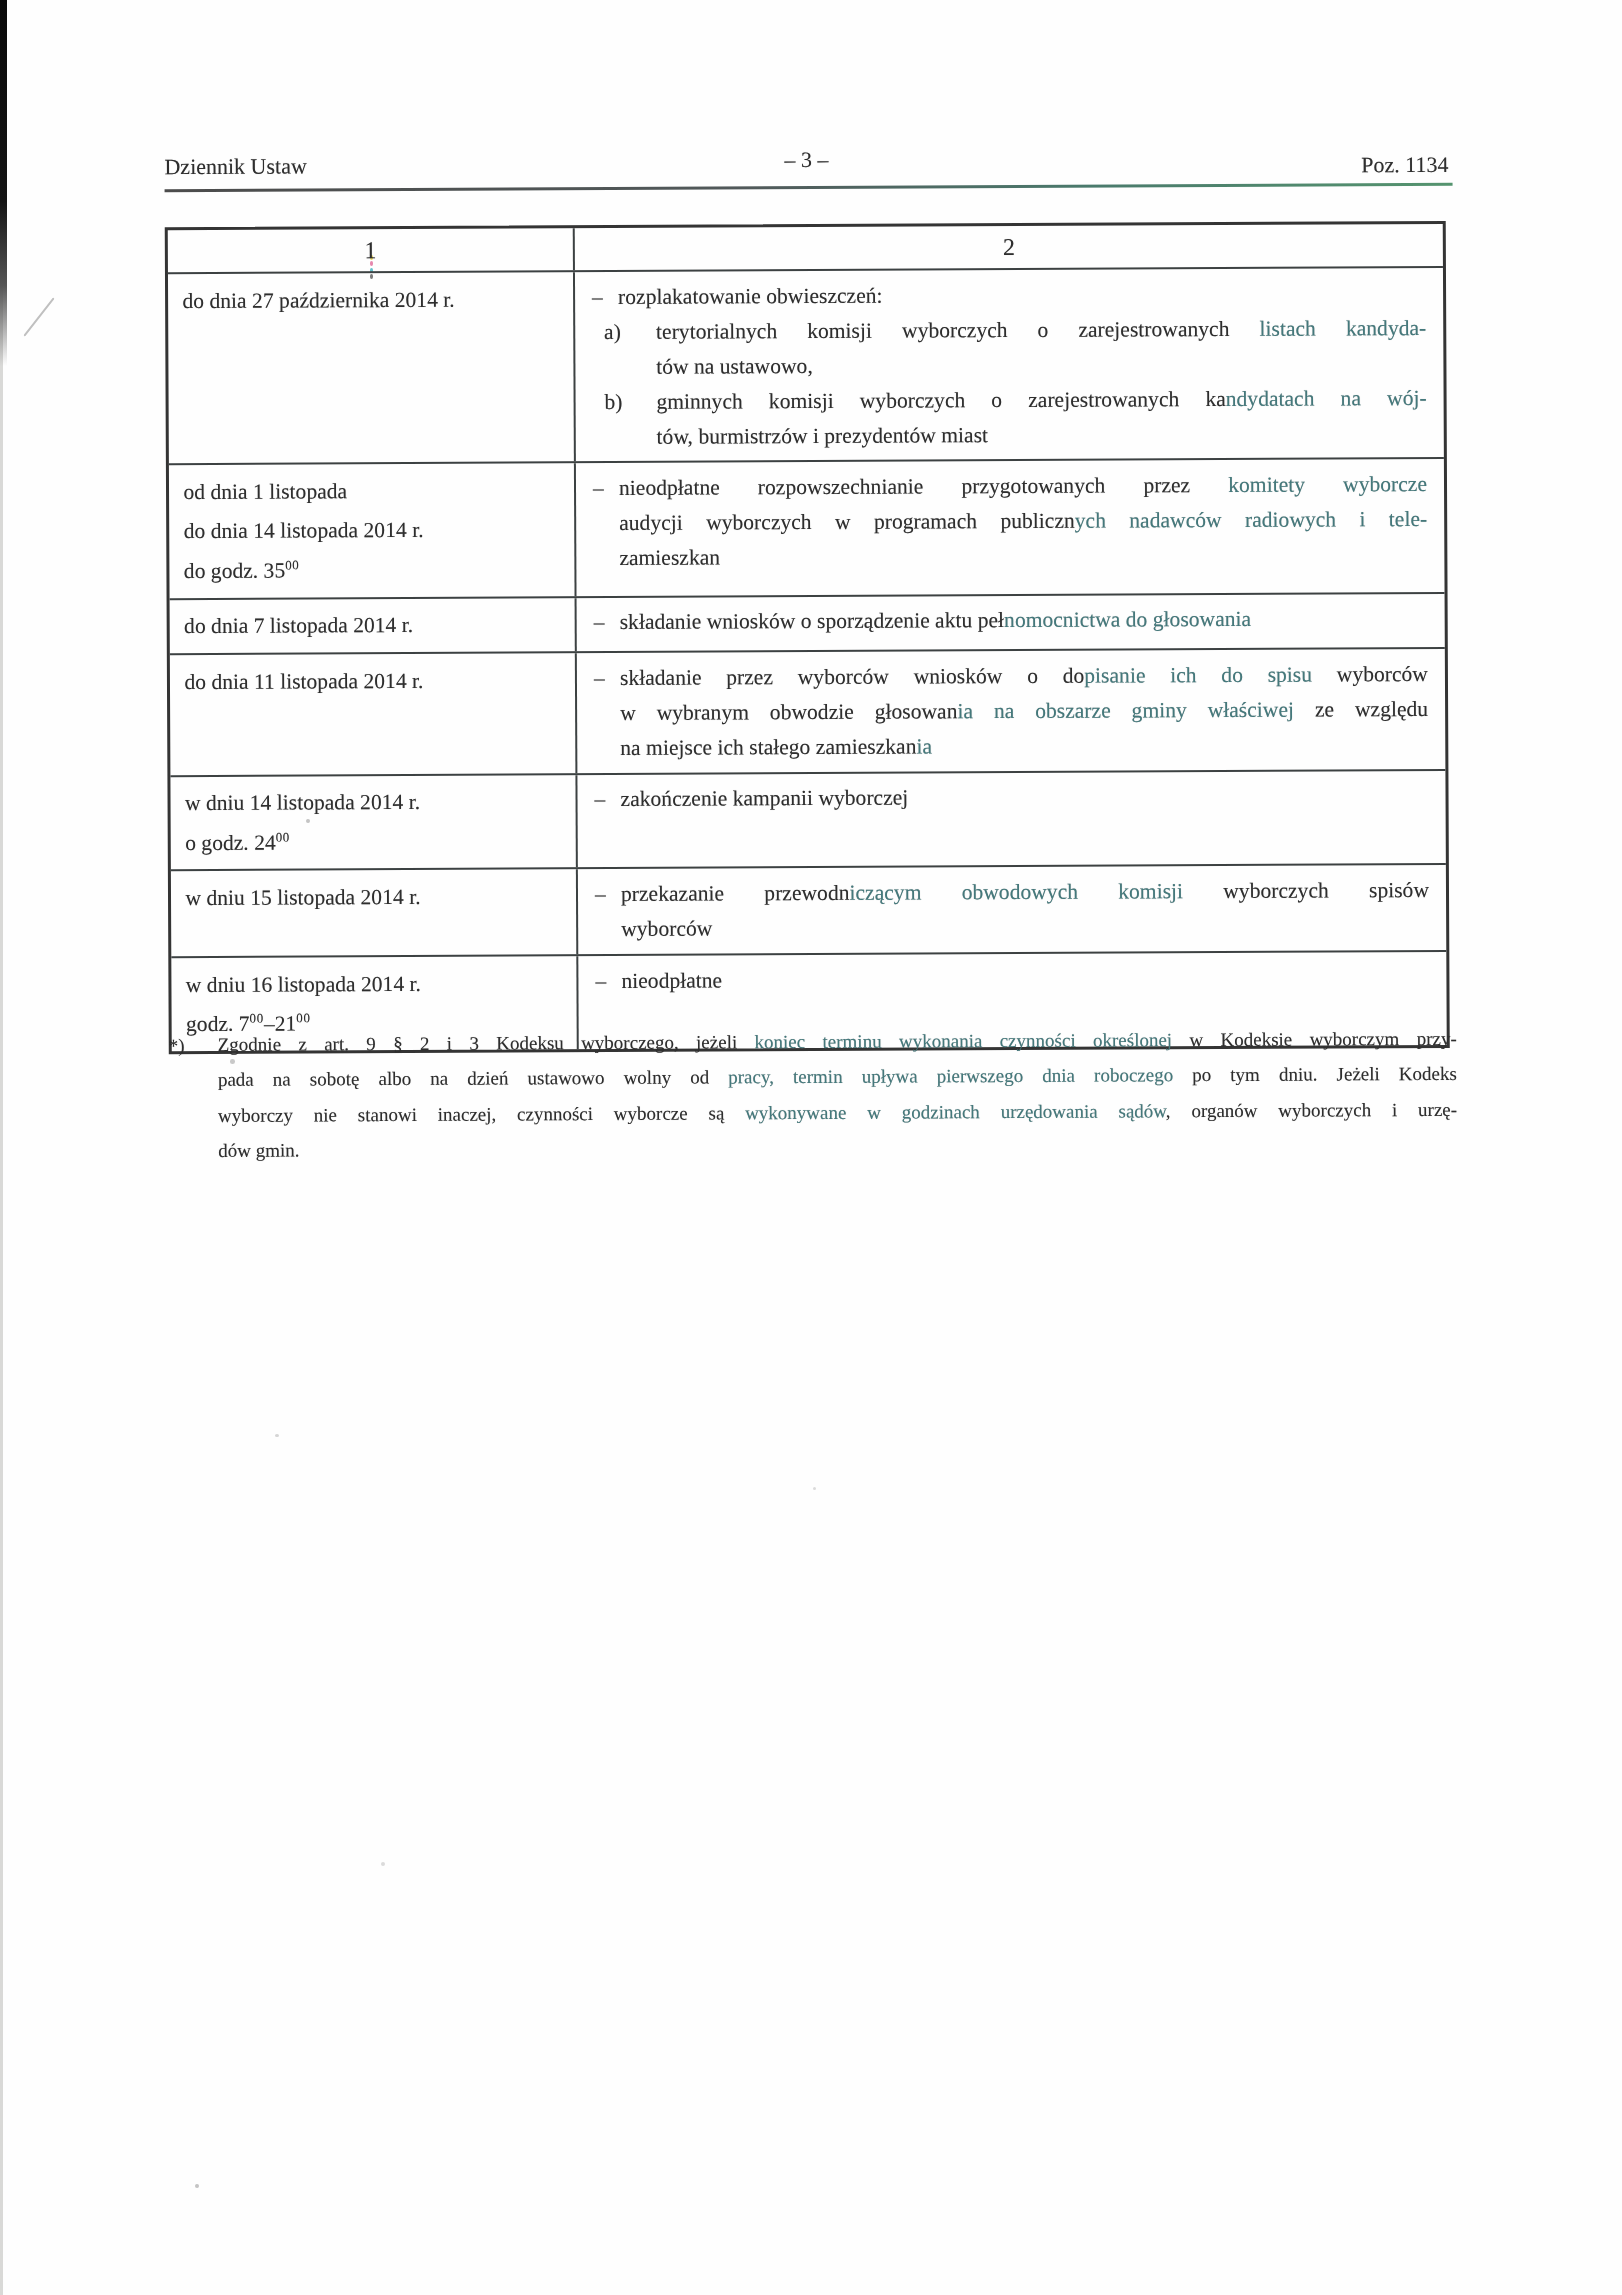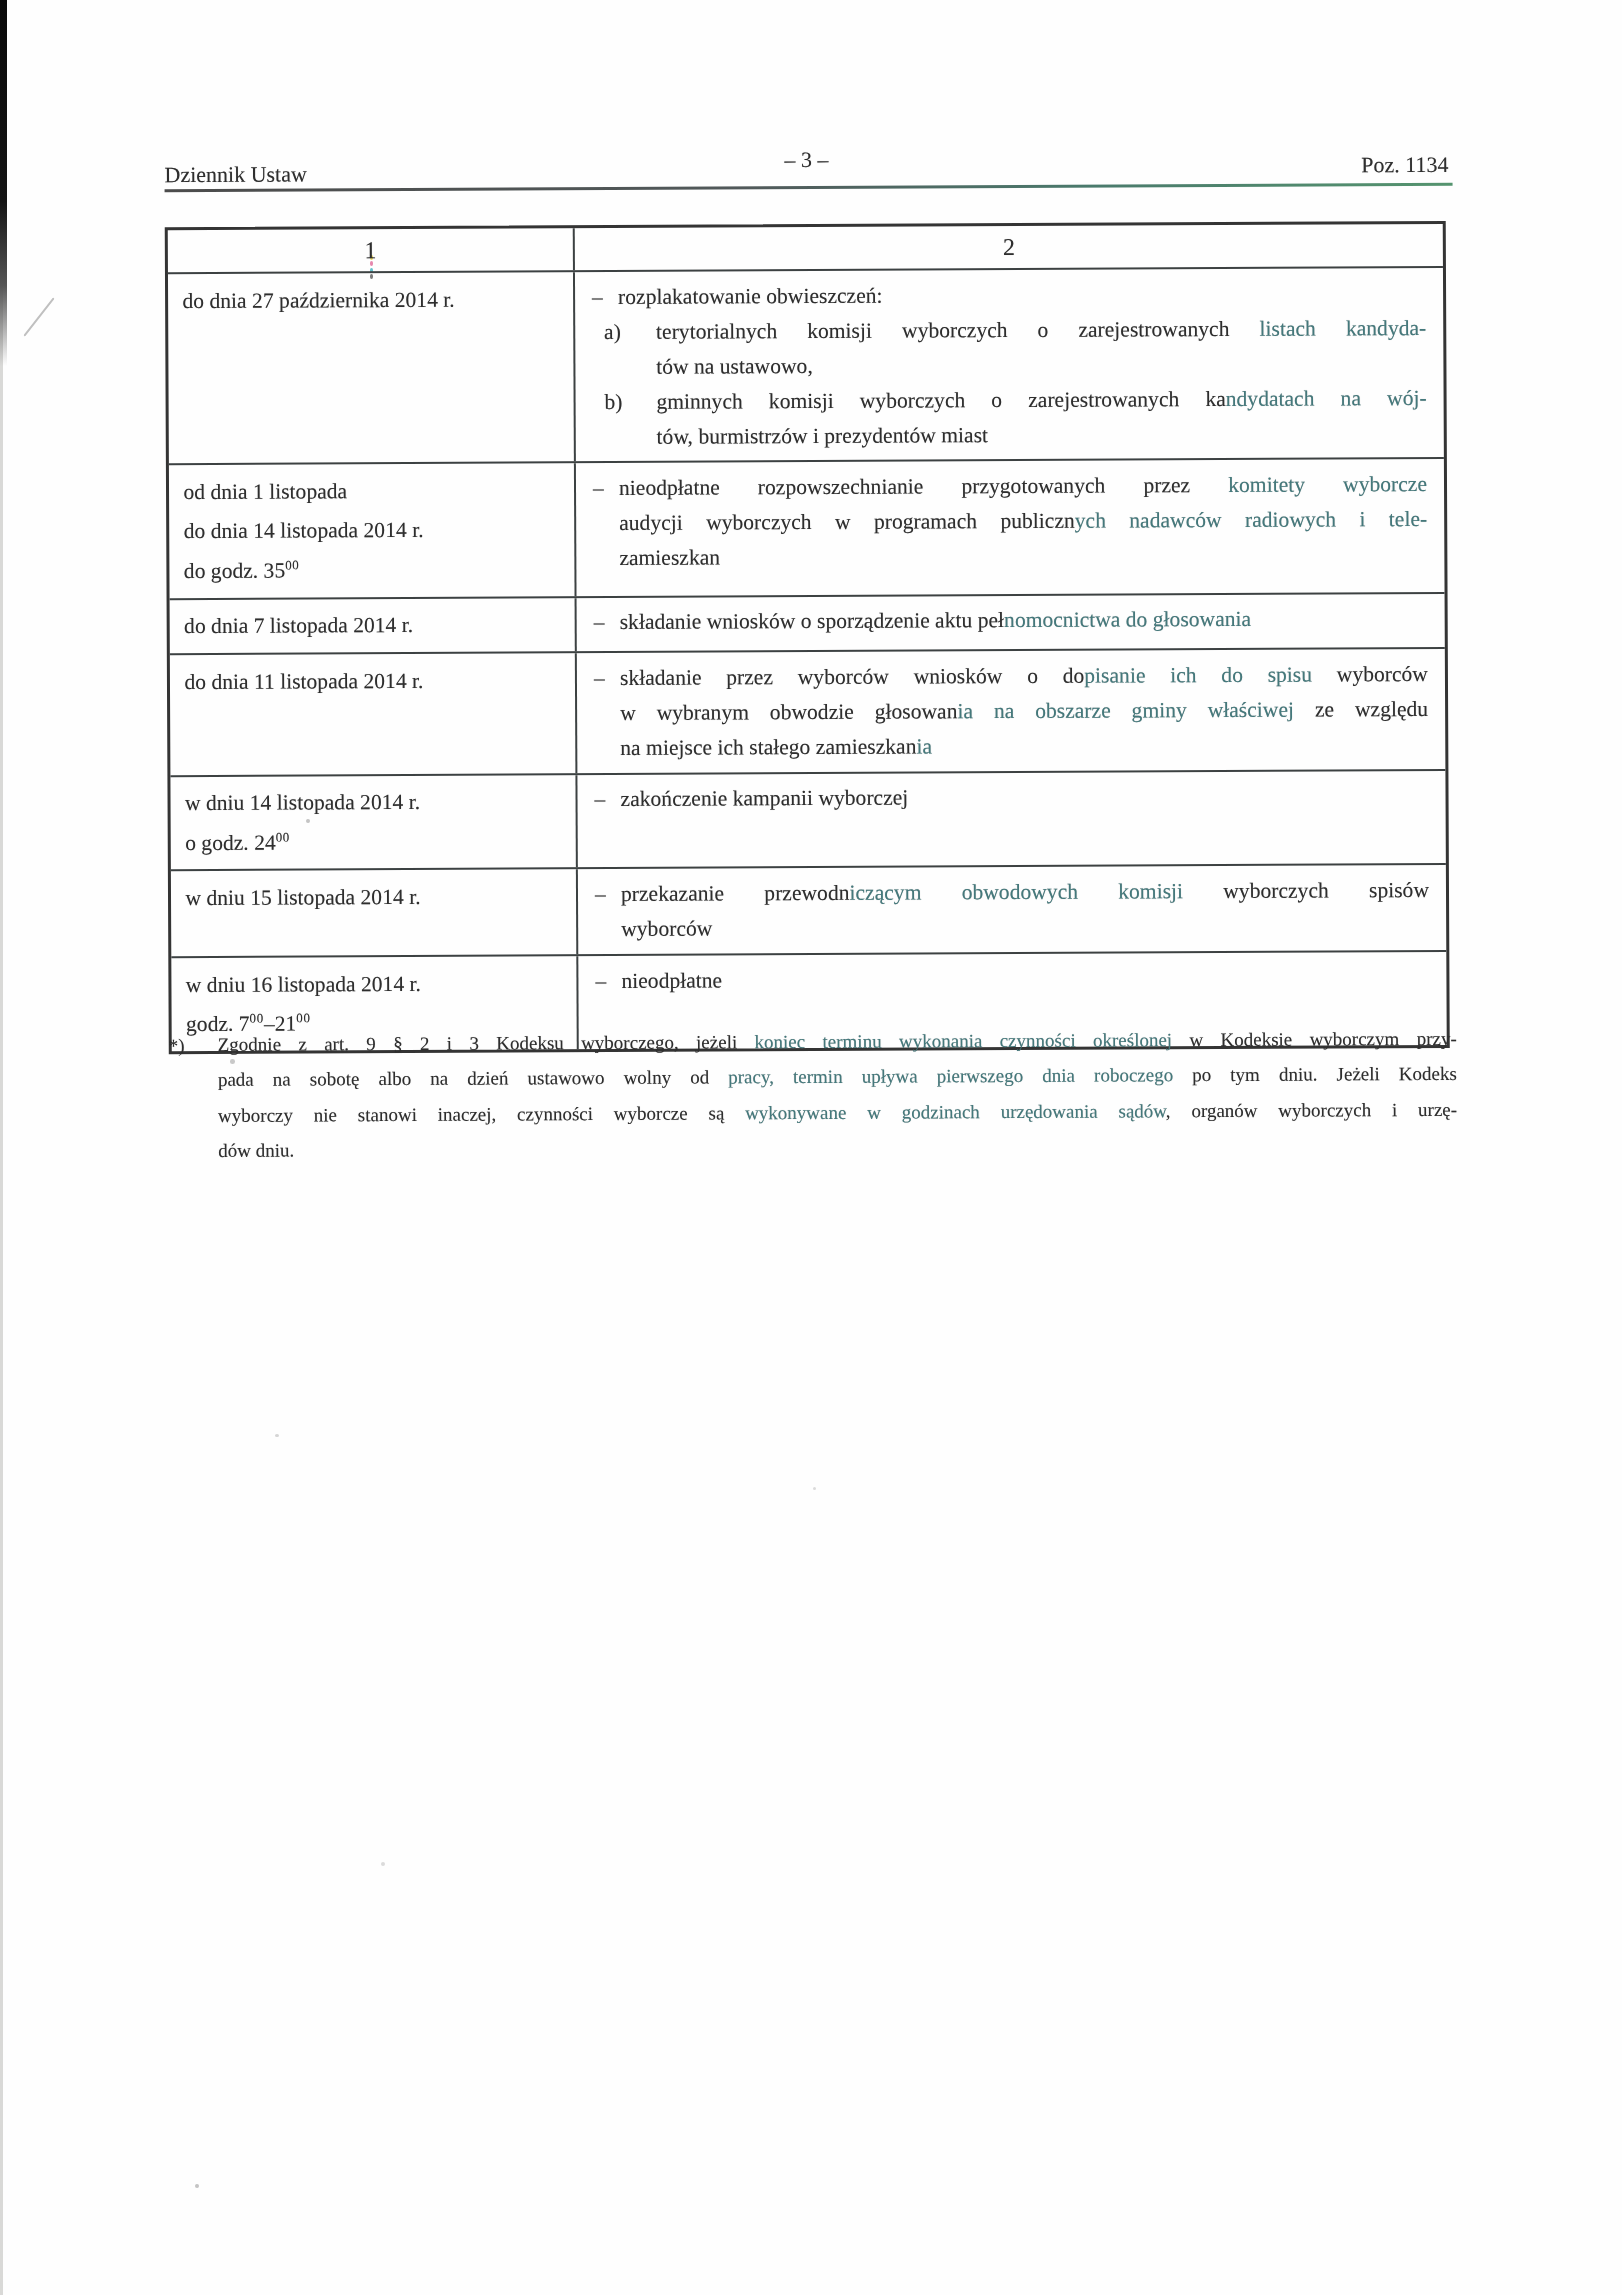--- a/index.html
+++ b/index.html
@@ -14,21 +14,21 @@
     background:linear-gradient(180deg,#0a0a0a 0%,#141414 55%,#555 78%,rgba(120,120,120,0) 100%);}
   .edge-line{position:absolute;left:0;top:0;width:2.6px;height:2295px;background:#b9b9b6;opacity:.55;z-index:4;}
   .diag-mark{position:absolute;left:38px;top:293px;width:2px;height:48px;background:#8d8d8d;
     transform:rotate(38deg);opacity:.55;border-radius:1.3px;}
   .speck{position:absolute;border-radius:50%;background:#8a8a8a;opacity:.5;}
   .fringe-dot{position:absolute;width:3.3px;height:4.6px;border-radius:50%;}
   
   .sheet{position:absolute;inset:0;transform:rotate(-0.28deg);transform-origin:50% 30%;}
   
   .pagehead{position:absolute;left:167px;width:1284px;top:147px;height:30px;font-size:22px;}
-  .ph-left{position:absolute;left:0;top:12px;text-align:center;}
+  .ph-left{position:absolute;left:0;top:4px;text-align:center;}
   .ph-center{position:absolute;left:50%;transform:translateX(-50%);top:0;}
   .ph-right{position:absolute;right:0;top:8px;}
   .headrule{position:absolute;left:167px;width:1288px;top:186px;height:2.6px;
     background:linear-gradient(90deg,#4c4c4c 0%,#51595a 45%,#4a7a6c 72%,#55946f 100%);}
   
   .tbl{position:absolute;left:167px;top:224px;width:1281px;border:3.3px solid #343434;box-sizing:border-box;
        background:transparent;}
   .trow,.thead{display:grid;grid-template-columns:407px 1fr;}
   .trow{border-top:2.6px solid #3c4142;}
   .thead{height:42px;}
@@ -202,18 +202,18 @@
         </div>
       </div>
   </div>
 
   <div class="footnote">
     <div class="fn-marker">*)</div>
     <div class="fn-text" id="fntext">
         <div class="line just"><span>Zgodnie z art. 9 § 2 i 3 Kodeksu wyborczego, jeżeli </span><span class="teal">koniec terminu wykonania czynności określonej</span><span> w Kodeksie wyborczym przy-</span></div>
         <div class="line just"><span>pada na sobotę albo na dzień ustawowo wolny od </span><span class="teal">pracy, termin upływa pierwszego dnia roboczego</span><span> po tym dniu. Jeżeli Kodeks</span></div>
         <div class="line just"><span>wyborczy nie stanowi inaczej, czynności wyborcze są </span><span class="teal">wykonywane w godzinach urzędowania sądów</span><span>, organów wyborczych i urzę-</span></div>
-        <div class="line"><span>dów dniu.</span></div>
+        <div class="line"><span>dów gmin.</span></div>
       </div>
   </div>
 
 </div>
 
 
 </body></html>

